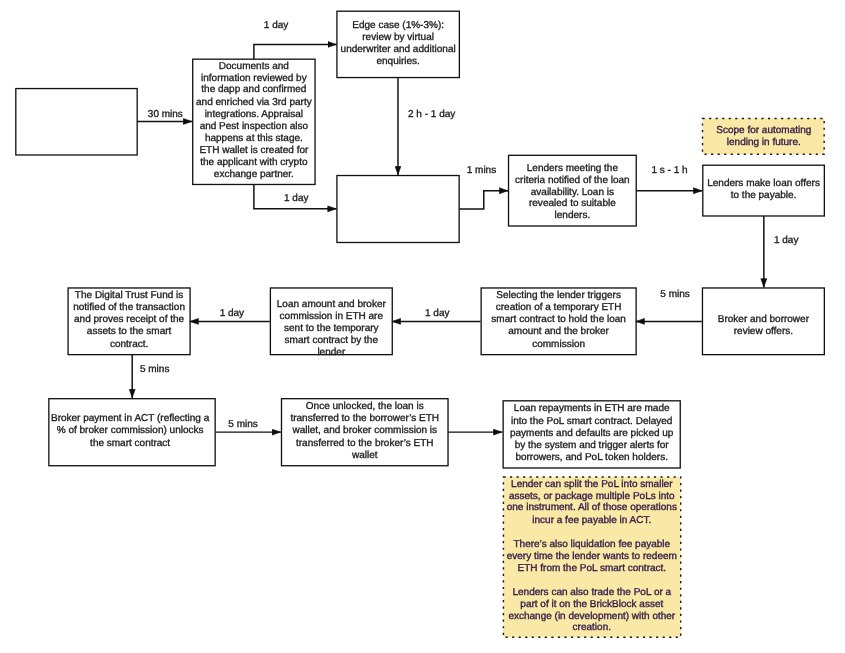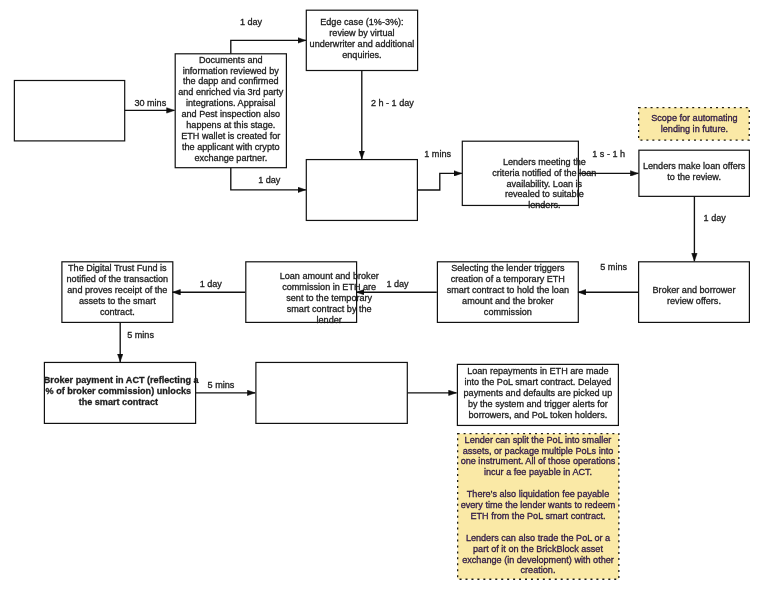--- a/index.html
+++ b/index.html
@@ -89,82 +89,91 @@
   <div class="node" style="left:305.7px;top:9.6px;width:112.5px;height:61.5px;">
     <div class="txt">
       <div>Edge case (1%-3%):</div>
       <div>review by virtual</div>
       <div>underwriter and additional</div>
       <div>enquiries.</div>
     </div>
   </div>
 
 
-  <div class="node" style="left:461.7px;top:150px;width:117.3px;height:71px;margin-left:24px;">
+  <div class="node" style="left:461.7px;top:140px;width:117.3px;height:71px;">
     <div class="txt">
       <div>Lenders meeting the</div>
       <div>criteria notified of the loan</div>
       <div>availability. Loan is</div>
       <div>revealed to suitable</div>
       <div>lenders.</div>
     </div>
   </div>
 
   <div class="node" style="left:638.3px;top:149.6px;width:111.7px;height:47.35px;">
     <div class="txt">
       <div>Lenders make loan offers</div>
-      <div>to the review.</div>
+      <div>to the payable.</div>
     </div>
   </div>
 
   <div class="node" style="left:638px;top:261.2px;width:112px;height:73px;">
     <div class="txt">
       <div>Broker and borrower</div>
       <div>review offers.</div>
     </div>
   </div>
 
   <div class="node" style="left:436.8px;top:261.2px;width:142.1px;height:61.8px;">
     <div class="txt">
       <div>Selecting the lender triggers</div>
       <div>creation of a temporary ETH</div>
       <div>smart contract to hold the loan</div>
       <div>amount and the broker</div>
       <div>commission</div>
     </div>
   </div>
 
-  <div class="node" style="left:245.2px;top:261.2px;width:112px;height:78px;margin-left:28px;">
+  <div class="node" style="left:245.2px;top:261.2px;width:112px;height:78px;">
     <div class="txt">
       <div>Loan amount and broker</div>
       <div>commission in ETH are</div>
       <div>sent to the temporary</div>
       <div>smart contract by the</div>
       <div>lender</div>
     </div>
   </div>
 
   <div class="node" style="left:61.3px;top:261.2px;width:112.1px;height:61.8px;border-radius:25px;">
     <div class="txt">
       <div>The Digital Trust Fund is</div>
       <div>notified of the transaction</div>
       <div>and proves receipt of the</div>
       <div>assets to the smart</div>
       <div>contract.</div>
     </div>
   </div>
 
-  <div class="node" style="left:43.8px;top:361.84px;width:149px;height:62.16px;font-weight:bold;">
+  <div class="node" style="left:43.8px;top:361.84px;width:149px;height:62.16px;">
     <div class="txt">
       <div>Broker payment in ACT (reflecting a</div>
       <div>% of broker commission) unlocks</div>
       <div>the smart contract</div>
     </div>
   </div>
 
+  <div class="node" style="left:255.3px;top:361.84px;width:152.6px;height:62.16px;">
+    <div class="txt">
+      <div>Once unlocked, the loan is</div>
+      <div>transferred to the borrower’s ETH</div>
+      <div>wallet, and broker commission is</div>
+      <div>transferred to the broker’s ETH</div>
+      <div>wallet</div>
+    </div>
+  </div>
 
   <div class="node" style="left:456.8px;top:363.78px;width:162.2px;height:62.26px;">
     <div class="txt">
       <div>Loan repayments in ETH are made</div>
       <div>into the PoL smart contract. Delayed</div>
       <div>payments and defaults are picked up</div>
       <div>by the system and trigger alerts for</div>
       <div>borrowers, and PoL token holders.</div>
     </div>
   </div>

